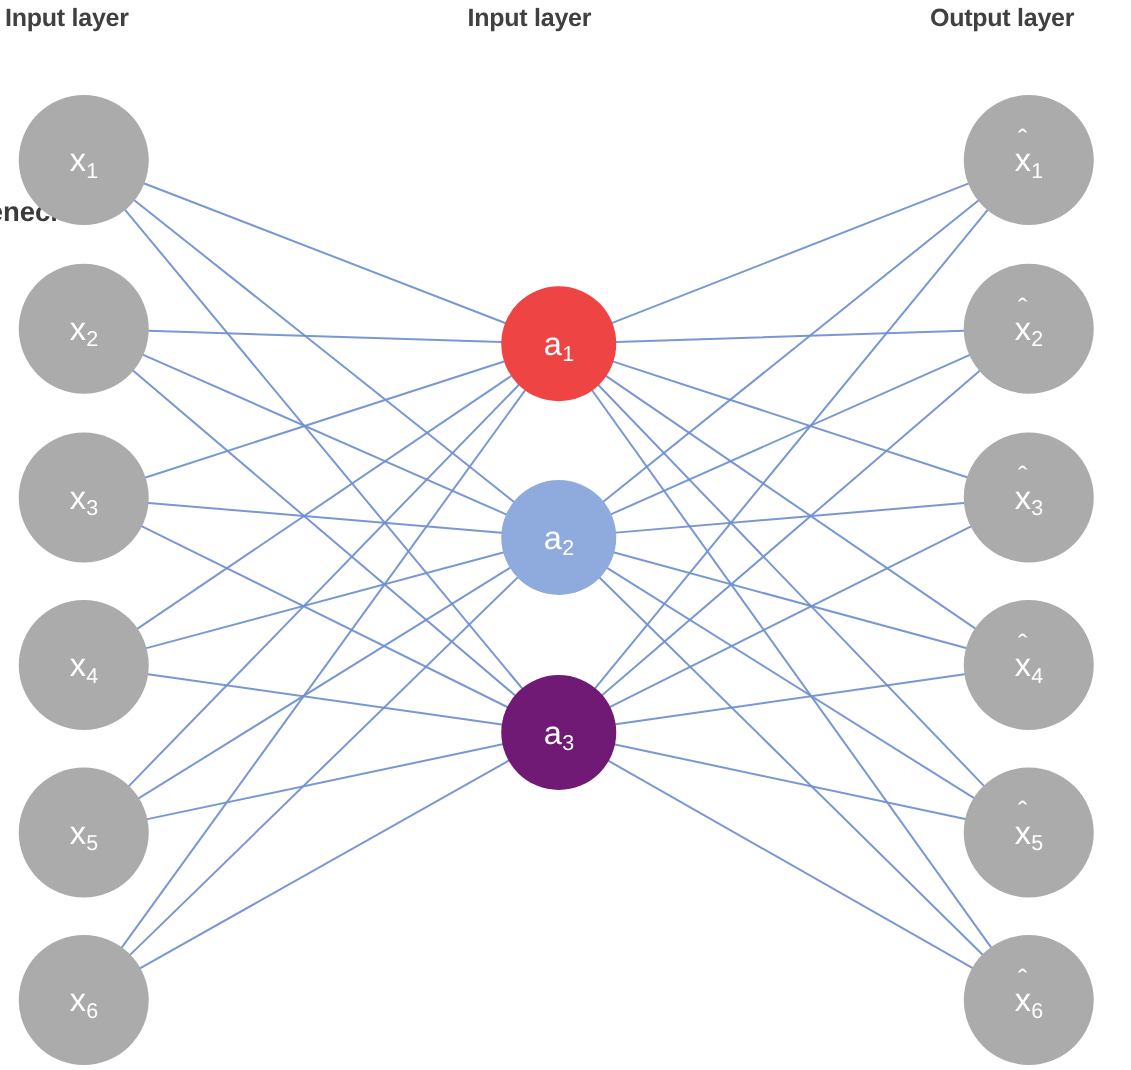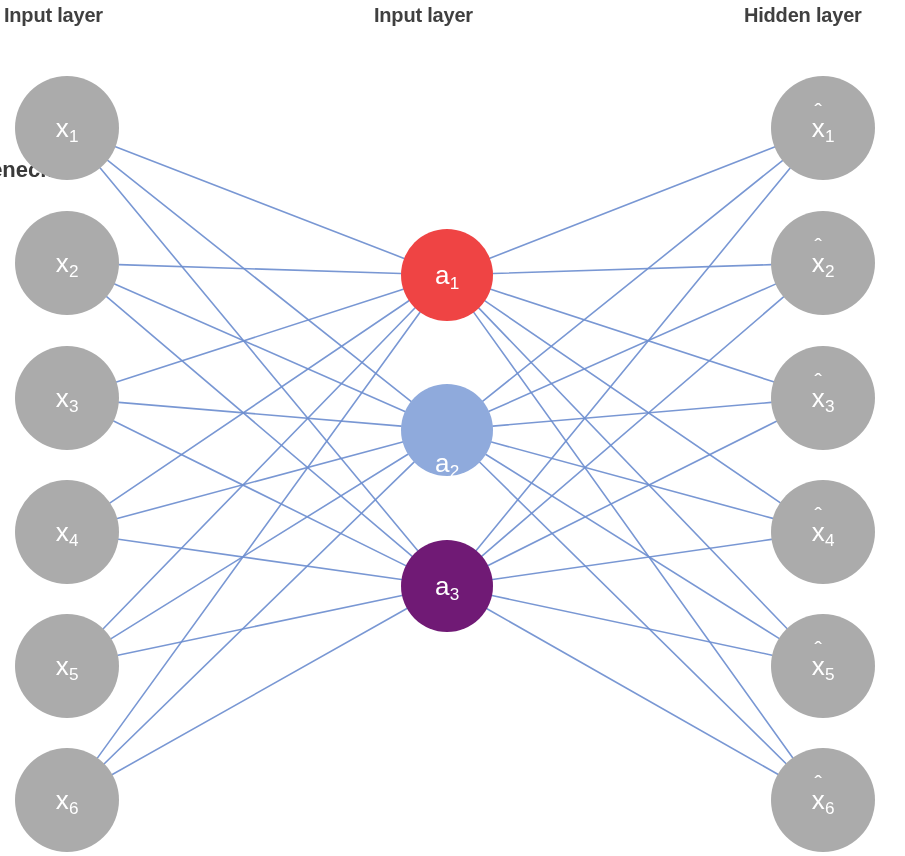--- a/index.html
+++ b/index.html
@@ -130,21 +130,21 @@
         <line x1="481.89" y1="556.03" x2="783.56" y2="296.88" stroke="#6E8FD0" stroke-width="1.6" stroke-linecap="round" opacity="0.92"></line>
         <line x1="488.14" y1="565.43" x2="776.49" y2="421.26" stroke="#6E8FD0" stroke-width="1.6" stroke-linecap="round" opacity="0.92"></line>
         <line x1="492.53" y1="579.46" x2="771.53" y2="539.39" stroke="#6E8FD0" stroke-width="1.6" stroke-linecap="round" opacity="0.92"></line>
         <line x1="491.99" y1="595.57" x2="772.14" y2="655.18" stroke="#6E8FD0" stroke-width="1.6" stroke-linecap="round" opacity="0.92"></line>
         <line x1="486.98" y1="608.75" x2="777.81" y2="774.28" stroke="#6E8FD0" stroke-width="1.6" stroke-linecap="round" opacity="0.92"></line>
       </g>
     </svg>
 
   <div class="layer-title" id="title-input">Input layer</div>
   <div class="layer-title" id="title-hidden">Input layer</div>
-  <div class="layer-title" id="title-output">Hidden layer</div>
+  <div class="layer-title" id="title-output">Output layer</div>
 
   <div id="bottleneck-label">
     <span class="shift">“bottleneck”</span>
   </div>
 
   <div id="nodes-input">
       <div class="node" style="left: 15px; top: 76px; width: 104px; height: 104px; background: rgb(171, 171, 171);">
         <span class="node-label">x<sub>1</sub></span>
       </div>
       <div class="node" style="left: 15px; top: 211px; width: 104px; height: 104px; background: rgb(171, 171, 171);">
@@ -160,21 +160,21 @@
         <span class="node-label">x<sub>5</sub></span>
       </div>
       <div class="node" style="left: 15px; top: 748px; width: 104px; height: 104px; background: rgb(171, 171, 171);">
         <span class="node-label">x<sub>6</sub></span>
       </div>
     </div>
   <div id="nodes-hidden">
       <div class="node" style="left: 401px; top: 229px; width: 92px; height: 92px; background: #ef4444;">
         <span class="node-label">a<sub>1</sub></span>
       </div>
-      <div class="node" style="left: 401px; top: 384px; width: 92px; height: 92px; background: rgb(143, 170, 220); align-items: flex-end;">
+      <div class="node" style="left: 401px; top: 384px; width: 92px; height: 92px; background: rgb(143, 170, 220);">
         <span class="node-label">a<sub>2</sub></span>
       </div>
       <div class="node" style="left: 401px; top: 540px; width: 92px; height: 92px; background: #701a75;">
         <span class="node-label">a<sub>3</sub></span>
       </div>
     </div>
   <div id="nodes-output">
       <div class="node" style="left: 771px; top: 76px; width: 104px; height: 104px; background: rgb(171, 171, 171);">
         <span class="node-label"><span class="hat-wrap"><span class="hat">ˆ</span>x</span><sub>1</sub></span>
       </div>

